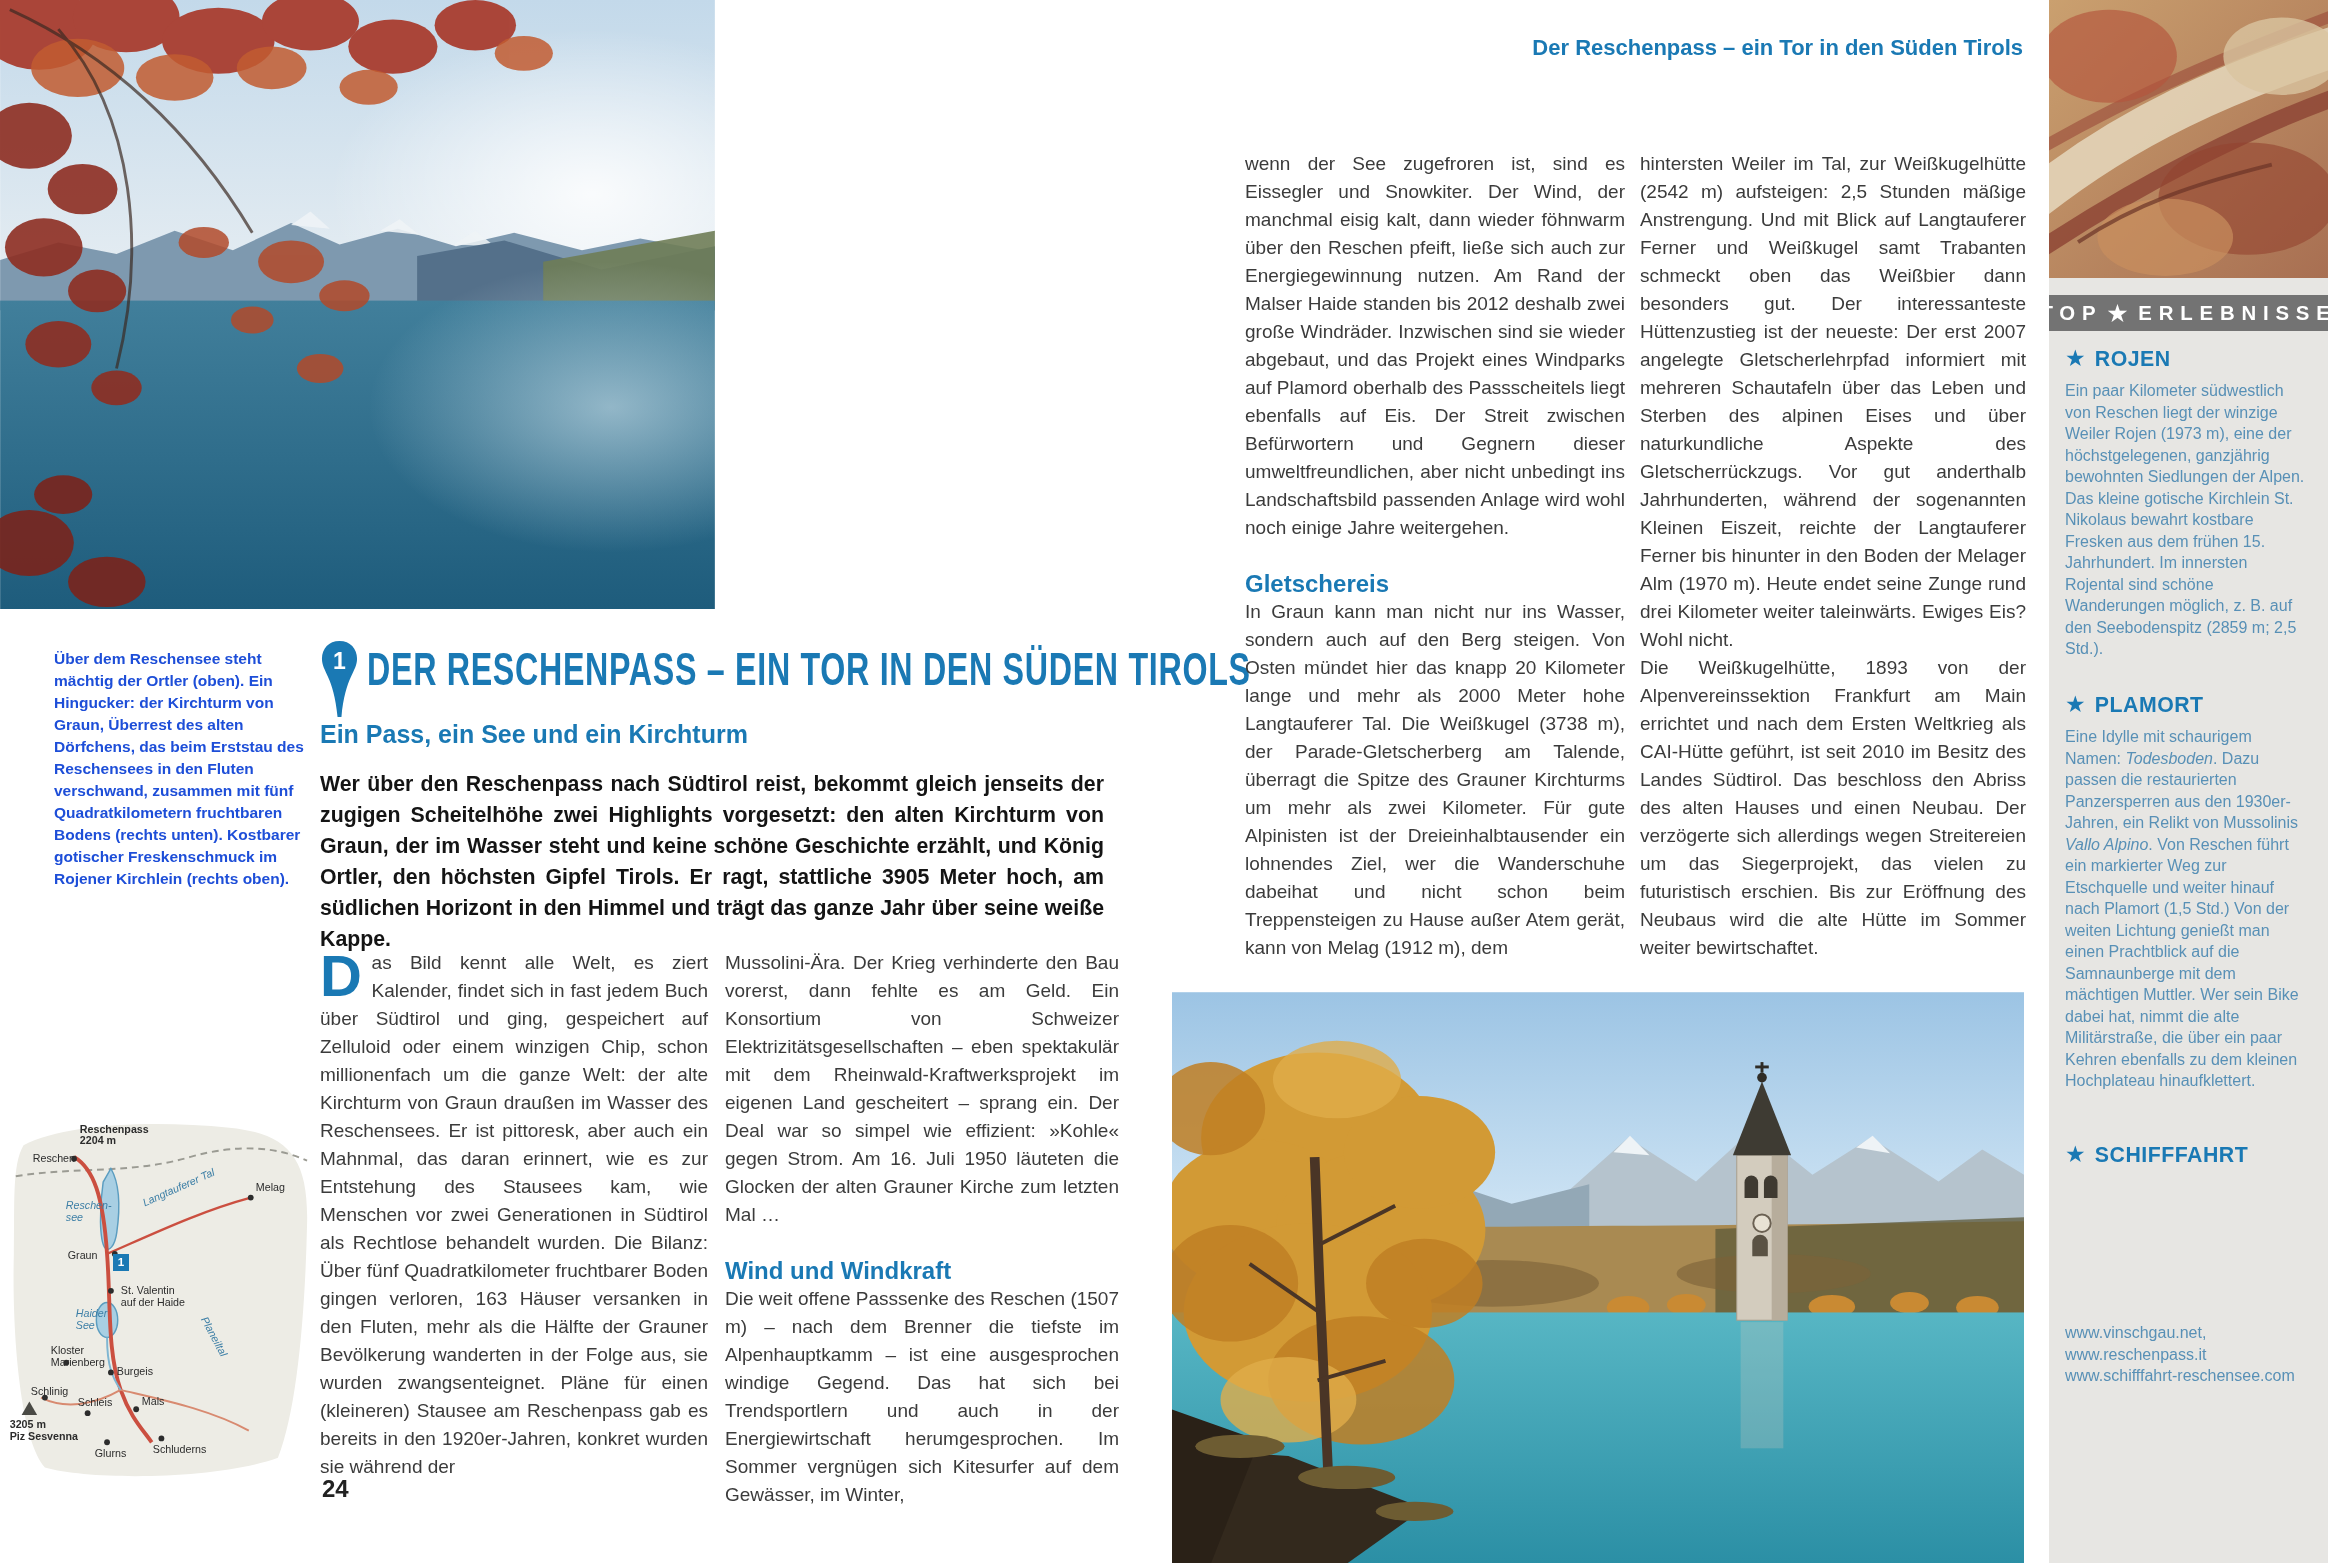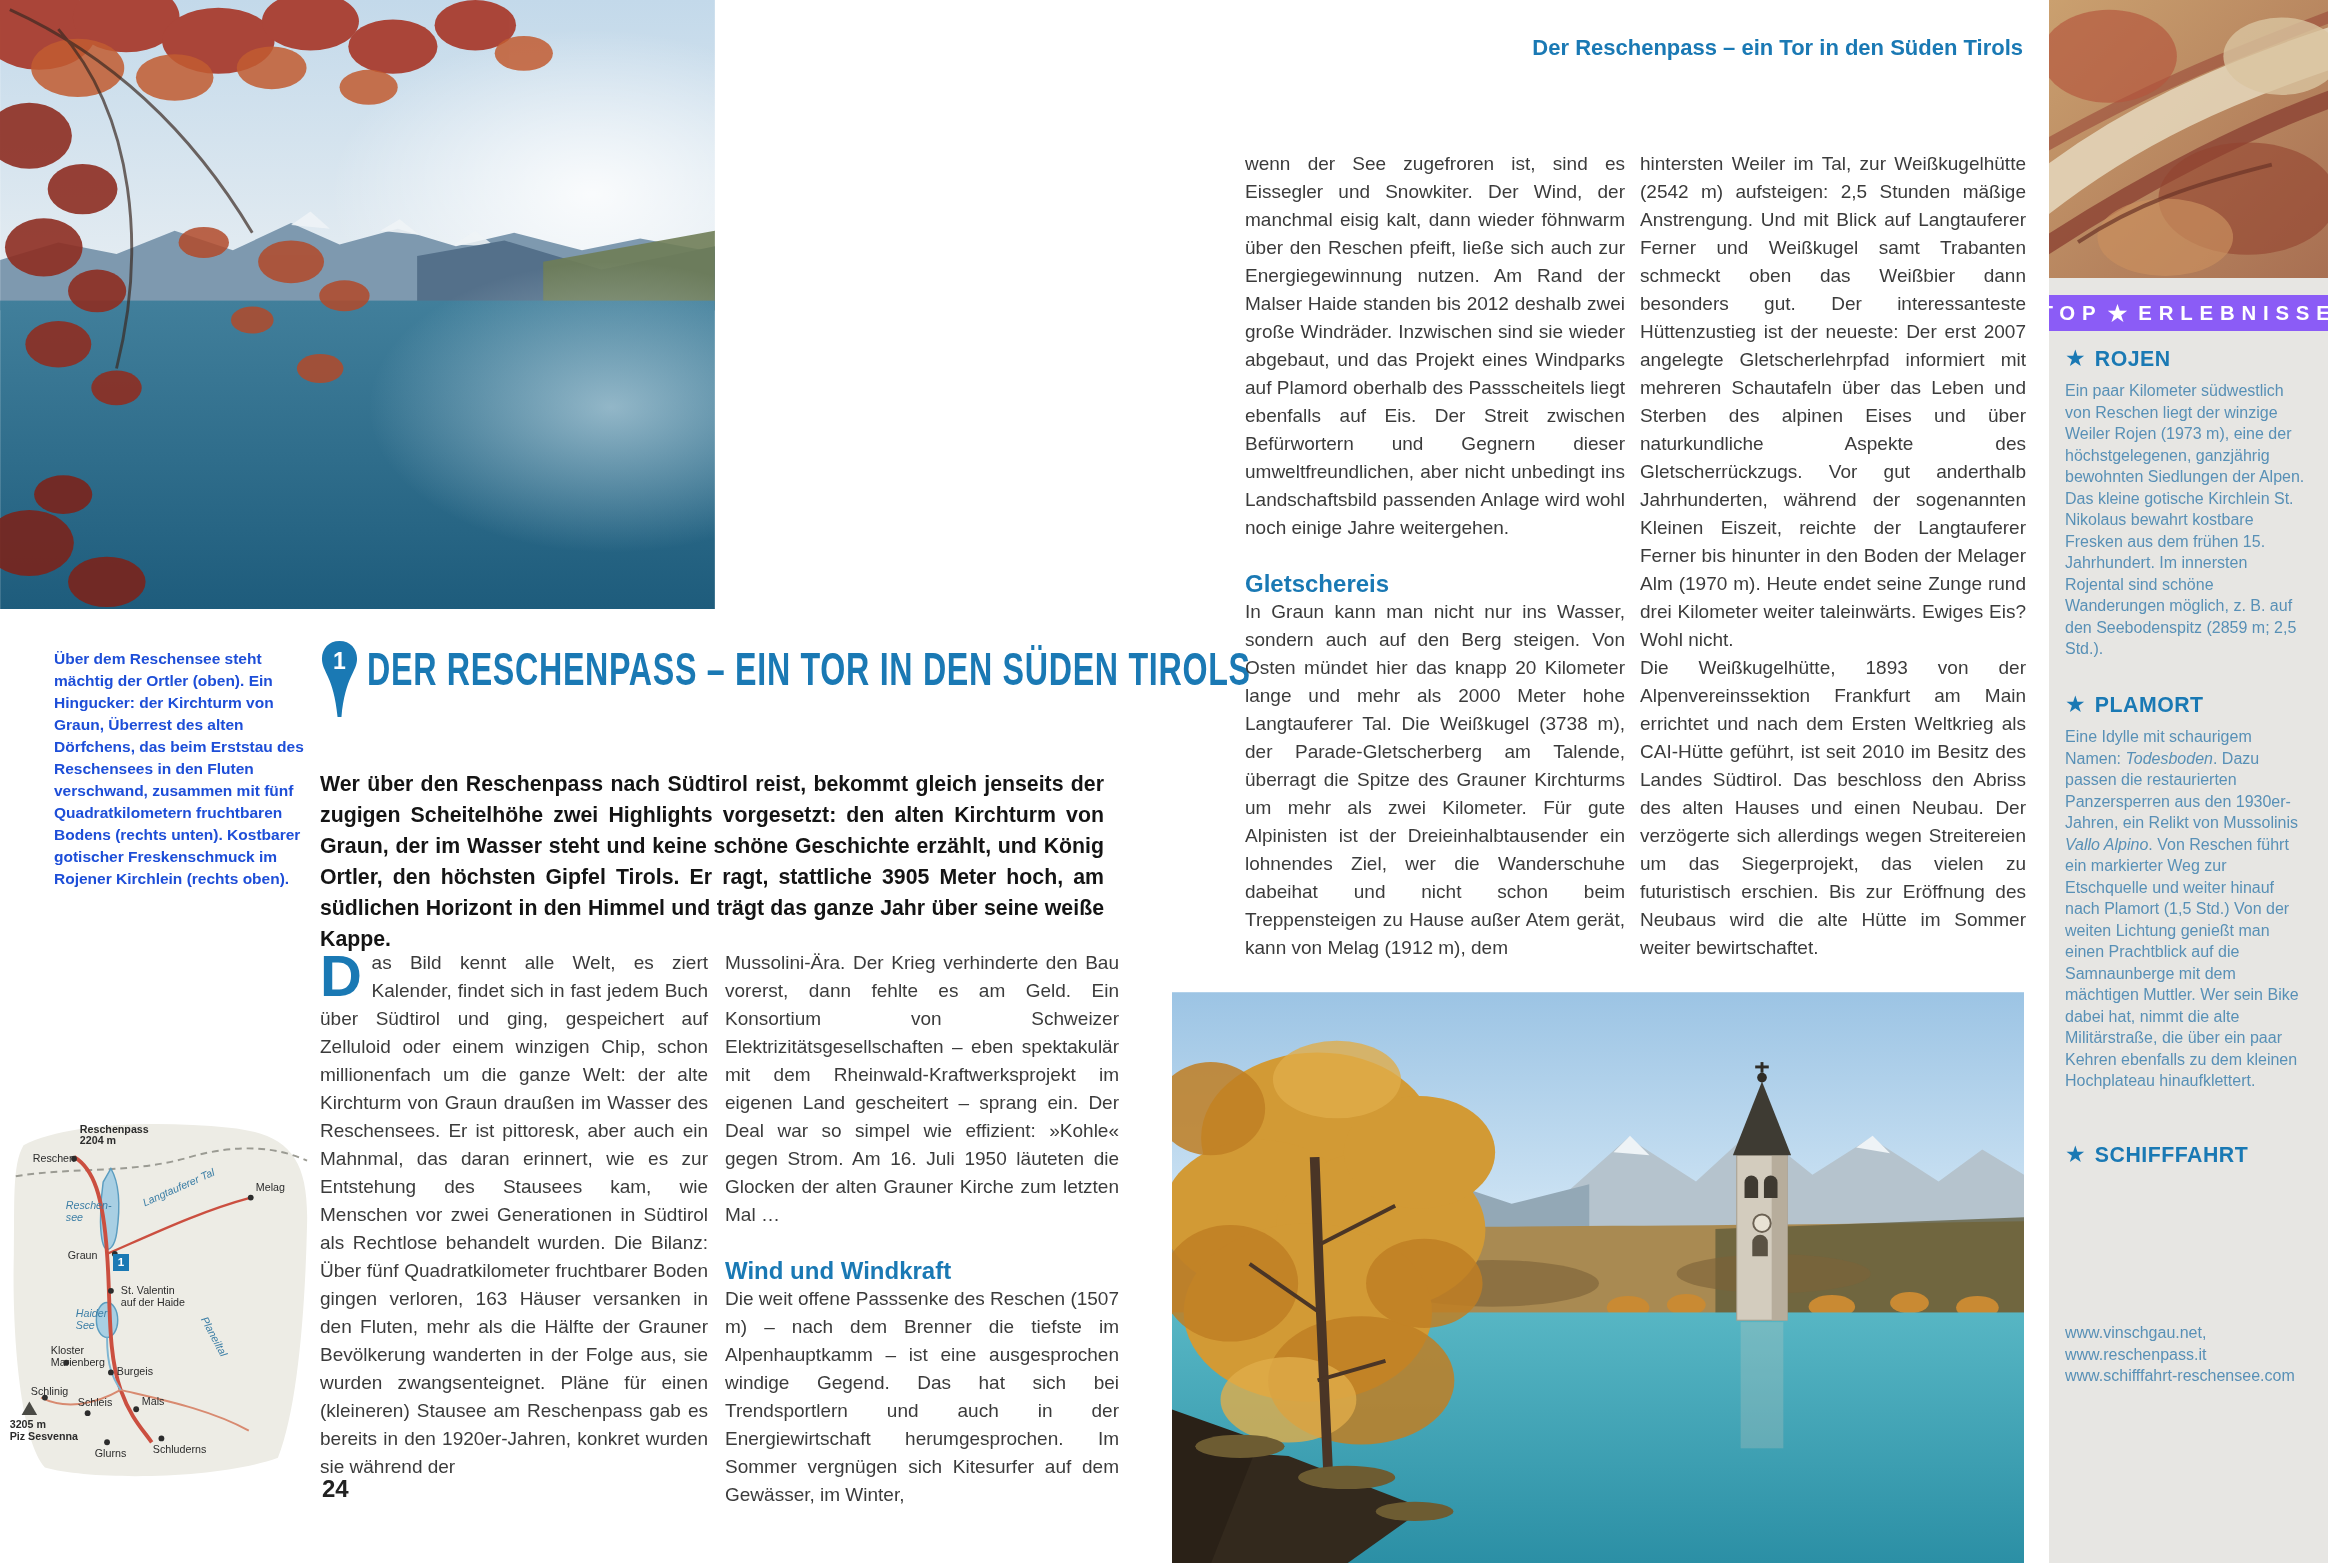--- a/index.html
+++ b/index.html
@@ -41,21 +41,21 @@
   .dropcap{float:left;color:#1a79b4;font-weight:bold;font-size:58px;line-height:50px;
            margin:1.9px 9.7px 0 0;}
 
   .running-head{position:absolute;left:1441px;top:35px;width:582px;text-align:right;
                 color:#1a79b4;font-size:22px;font-weight:bold;}
   .pagenum{position:absolute;left:322px;top:1475px;font-size:24px;font-weight:bold;color:#222;}
 
   
   .side-panel{position:absolute;left:2049px;top:278px;width:279px;height:1285px;
               background:#e7e6e3;border-right:2.9px solid #cfcfcc;}
-  .banner{position:absolute;left:2049px;top:295px;width:279px;height:36px;background:#8b5cf6;
+  .banner{position:absolute;left:2049px;top:295px;width:279px;height:36px;background:#737373;
           color:#fff;display:flex;align-items:center;justify-content:center;
           font-weight:bold;font-size:20.4px;letter-spacing:6.8px;}
   .banner .bstar{font-size:25px;letter-spacing:0;margin:0 9.7px 0 3.9px;}
   .side-sec-title{position:absolute;left:2065px;color:#1a79b4;font-weight:bold;
                   font-size:21.3px;letter-spacing:0.5px;}
   .side-sec-title .star{color:#1a79b4;font-size:23px;margin-right:8.7px;}
   .side-text{position:absolute;left:2065px;width:243px;color:#5890b6;
              font-size:16px;line-height:21.5px;}
   .side-text i{font-style:italic;}
   .rojen-title{top:345px;}   .rojen-text{top:380px;}
@@ -149,20 +149,21 @@
     </svg>
   </div>
 
   <div class="caption">Über dem Reschensee steht mächtig der Ortler (oben). Ein Hingucker: der Kirchturm von Graun, Überrest des alten Dörfchens, das beim Erststau des Reschensees in den Fluten verschwand, zusammen mit fünf Quadratkilometern fruchtbaren Bodens (rechts unten). Kostbarer gotischer Freskenschmuck im Rojener Kirchlein (rechts oben).</div>
 
   <svg class="pin" viewBox="0 0 40 84">
     <path d="M20,2 C9,2 2,10 2,20 C2,34 14,38 18,80 L22,80 C26,38 38,34 38,20 C38,10 31,2 20,2 Z" fill="#1a79b4"></path>
   </svg>
   <div class="pin-num">1</div>
   <div class="title">DER RESCHENPASS – EIN TOR IN DEN SÜDEN TIROLS</div>
+  <div class="subtitle">Ein Pass, ein See und ein Kirchturm</div>
   <div class="intro">Wer über den Reschenpass nach Südtirol reist, bekommt gleich jenseits der zugigen Scheitelhöhe zwei Highlights vorgesetzt: den alten Kirchturm von Graun, der im Wasser steht und keine schöne Geschichte erzählt, und König Ortler, den höchsten Gipfel Tirols. Er ragt, stattliche 3905 Meter hoch, am südlichen Horizont in den Himmel und trägt das ganze Jahr über seine weiße Kappe.</div>
 
   <div class="col col1">
     <p><span class="dropcap">D</span><span>as Bild kennt alle Welt, es ziert Kalender, findet sich in fast jedem Buch über Südtirol und ging, gespeichert auf Zelluloid oder einem winzigen Chip, schon millionenfach um die ganze Welt: der alte Kirchturm von Graun draußen im Wasser des Reschensees. Er ist pittoresk, aber auch ein Mahnmal, das daran erinnert, wie es zur Entstehung des Stausees kam, wie Menschen vor zwei Generationen in Südtirol als Rechtlose behandelt wurden. Die Bilanz: Über fünf Quadratkilometer fruchtbarer Boden gingen verloren, 163 Häuser versanken in den Fluten, mehr als die Hälfte der Grauner Bevölkerung wanderten in der Folge aus, sie wurden zwangsenteignet. Pläne für einen (kleineren) Stausee am Reschenpass gab es bereits in den 1920er-Jahren, konkret wurden sie während der</span></p>
   </div>
 
   <div class="col col2">
     <p class="sp">Mussolini-Ära. Der Krieg verhinderte den Bau vorerst, dann fehlte es am Geld. Ein Konsortium von Schweizer Elektrizitätsgesellschaften  – eben spektakulär mit dem Rheinwald-Kraftwerksprojekt im eigenen Land gescheitert – sprang ein. Der Deal war so simpel wie effizient: »Kohle« gegen Strom. Am 16. Juli 1950 läuteten die Glocken der alten Grauner Kirche zum letzten Mal …</p>
     <p class="subhead">Wind und Windkraft</p>
     <p>Die weit offene Passsenke des Reschen (1507 m) – nach dem Brenner die tiefste im Alpenhauptkamm – ist eine ausgesprochen windige Gegend. Das hat sich bei Trendsportlern und auch in der Energiewirtschaft herumgesprochen. Im Sommer vergnügen sich Kitesurfer auf dem Gewässer, im Winter,</p>

